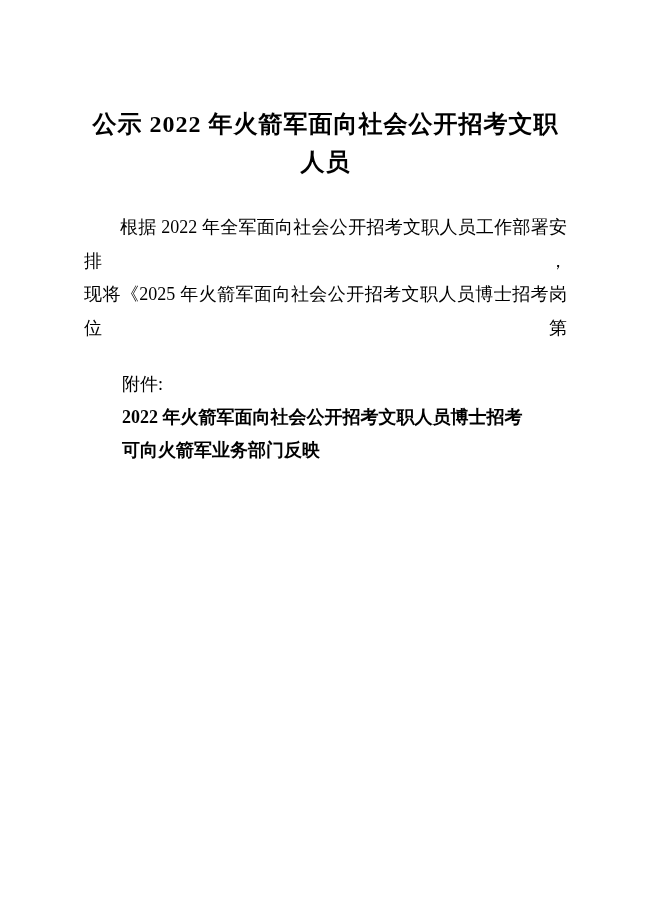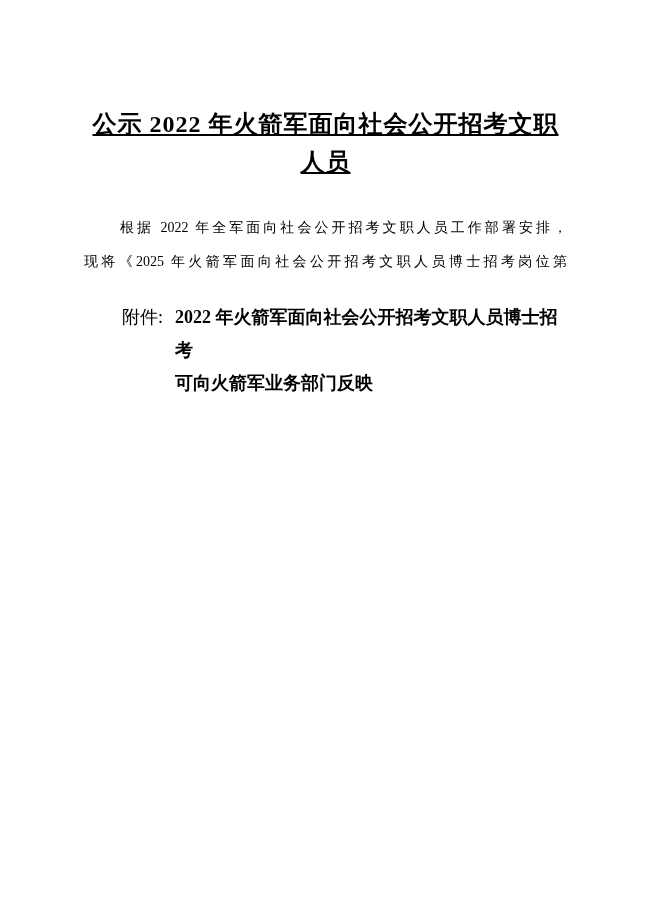--- a/index.html
+++ b/index.html
@@ -17,40 +17,40 @@
     width: 483px;
     margin-left: 84px;
   }
   .doc-title {
     margin-top: 105px;
     font-size: 24px;
     font-weight: bold;
     line-height: 38px;
     text-align: center;
     letter-spacing: 1px;
-    text-decoration: underline;
   }
   .body-para {
     margin-top: 30px;
-    font-size: 14px;
+    font-size: 18px;
     line-height: 33.5px;
   }
   .body-line {
     text-align: justify;
     text-align-last: justify;
   }
   .body-line.first-line {
     text-indent: 36px;
   }
   .attachment {
     margin-top: 23px;
     font-size: 18px;
     line-height: 33px;
     display: flex;
     margin-left: 38px;
+    flex-direction: column;
   }
   .attachment-label {
     white-space: nowrap;
     margin-right: 12px;
   }
   .attachment-content {
     flex: 1;
     font-weight: bold;
   }
 </style>

